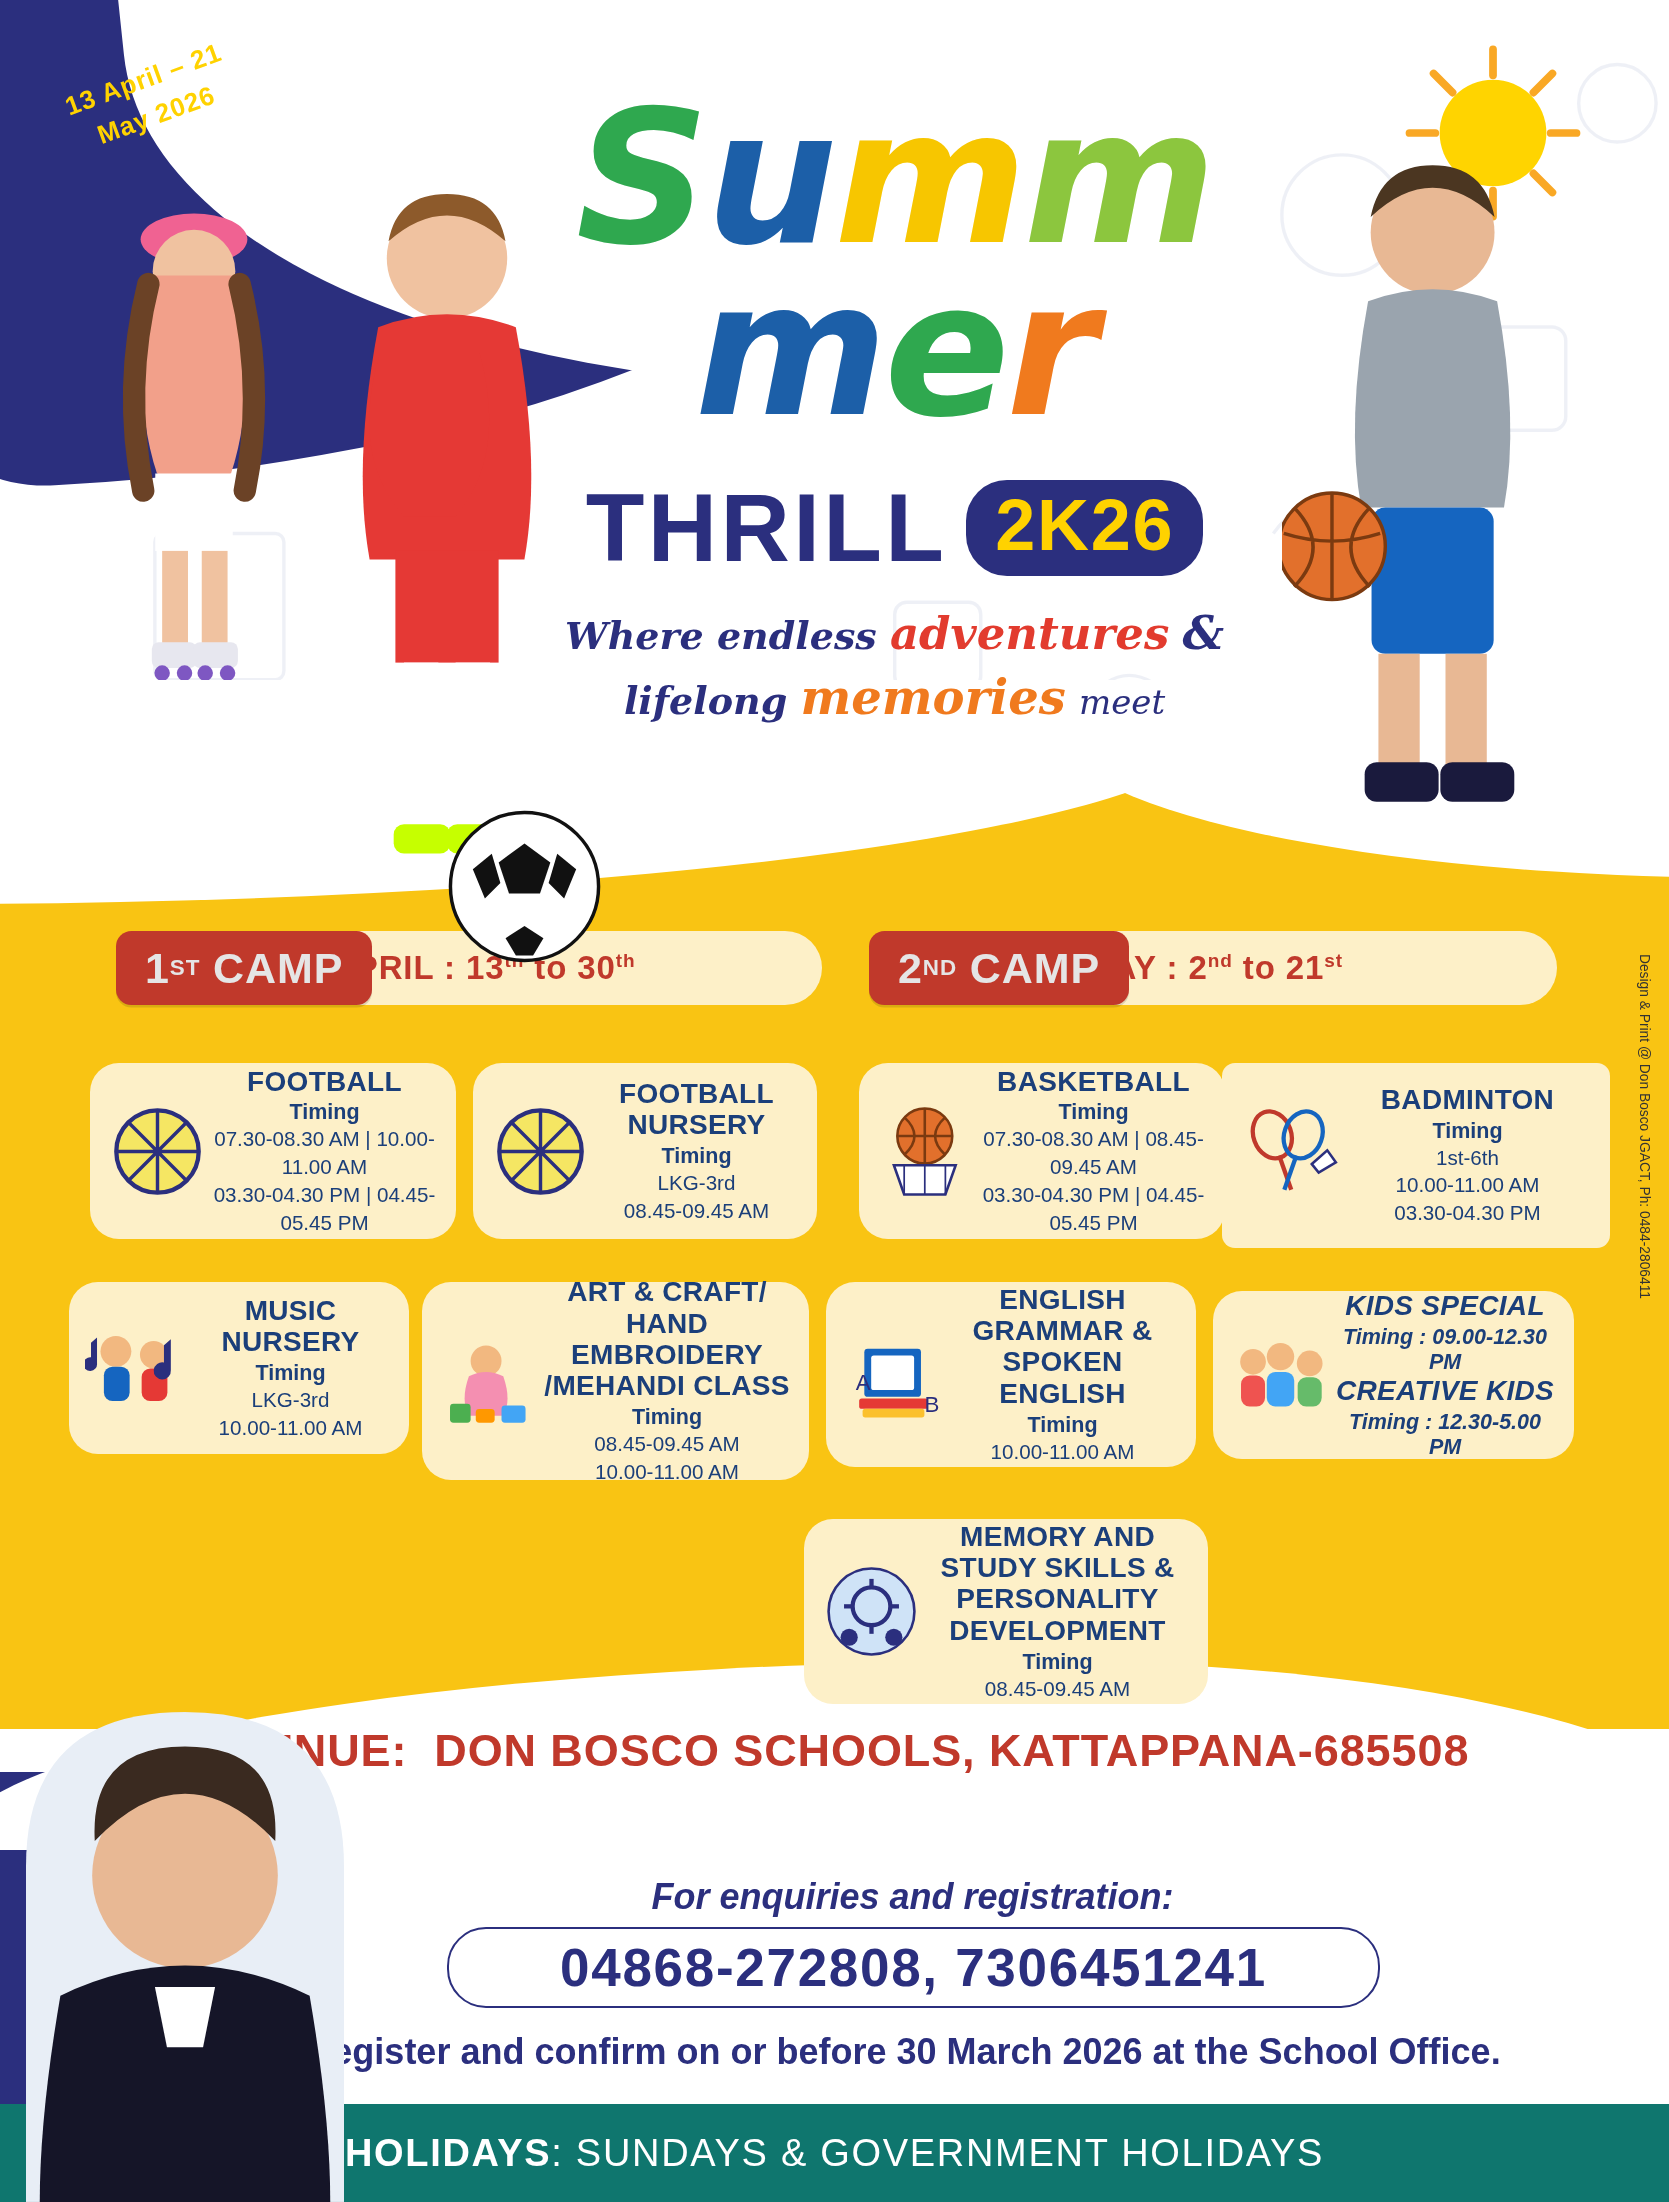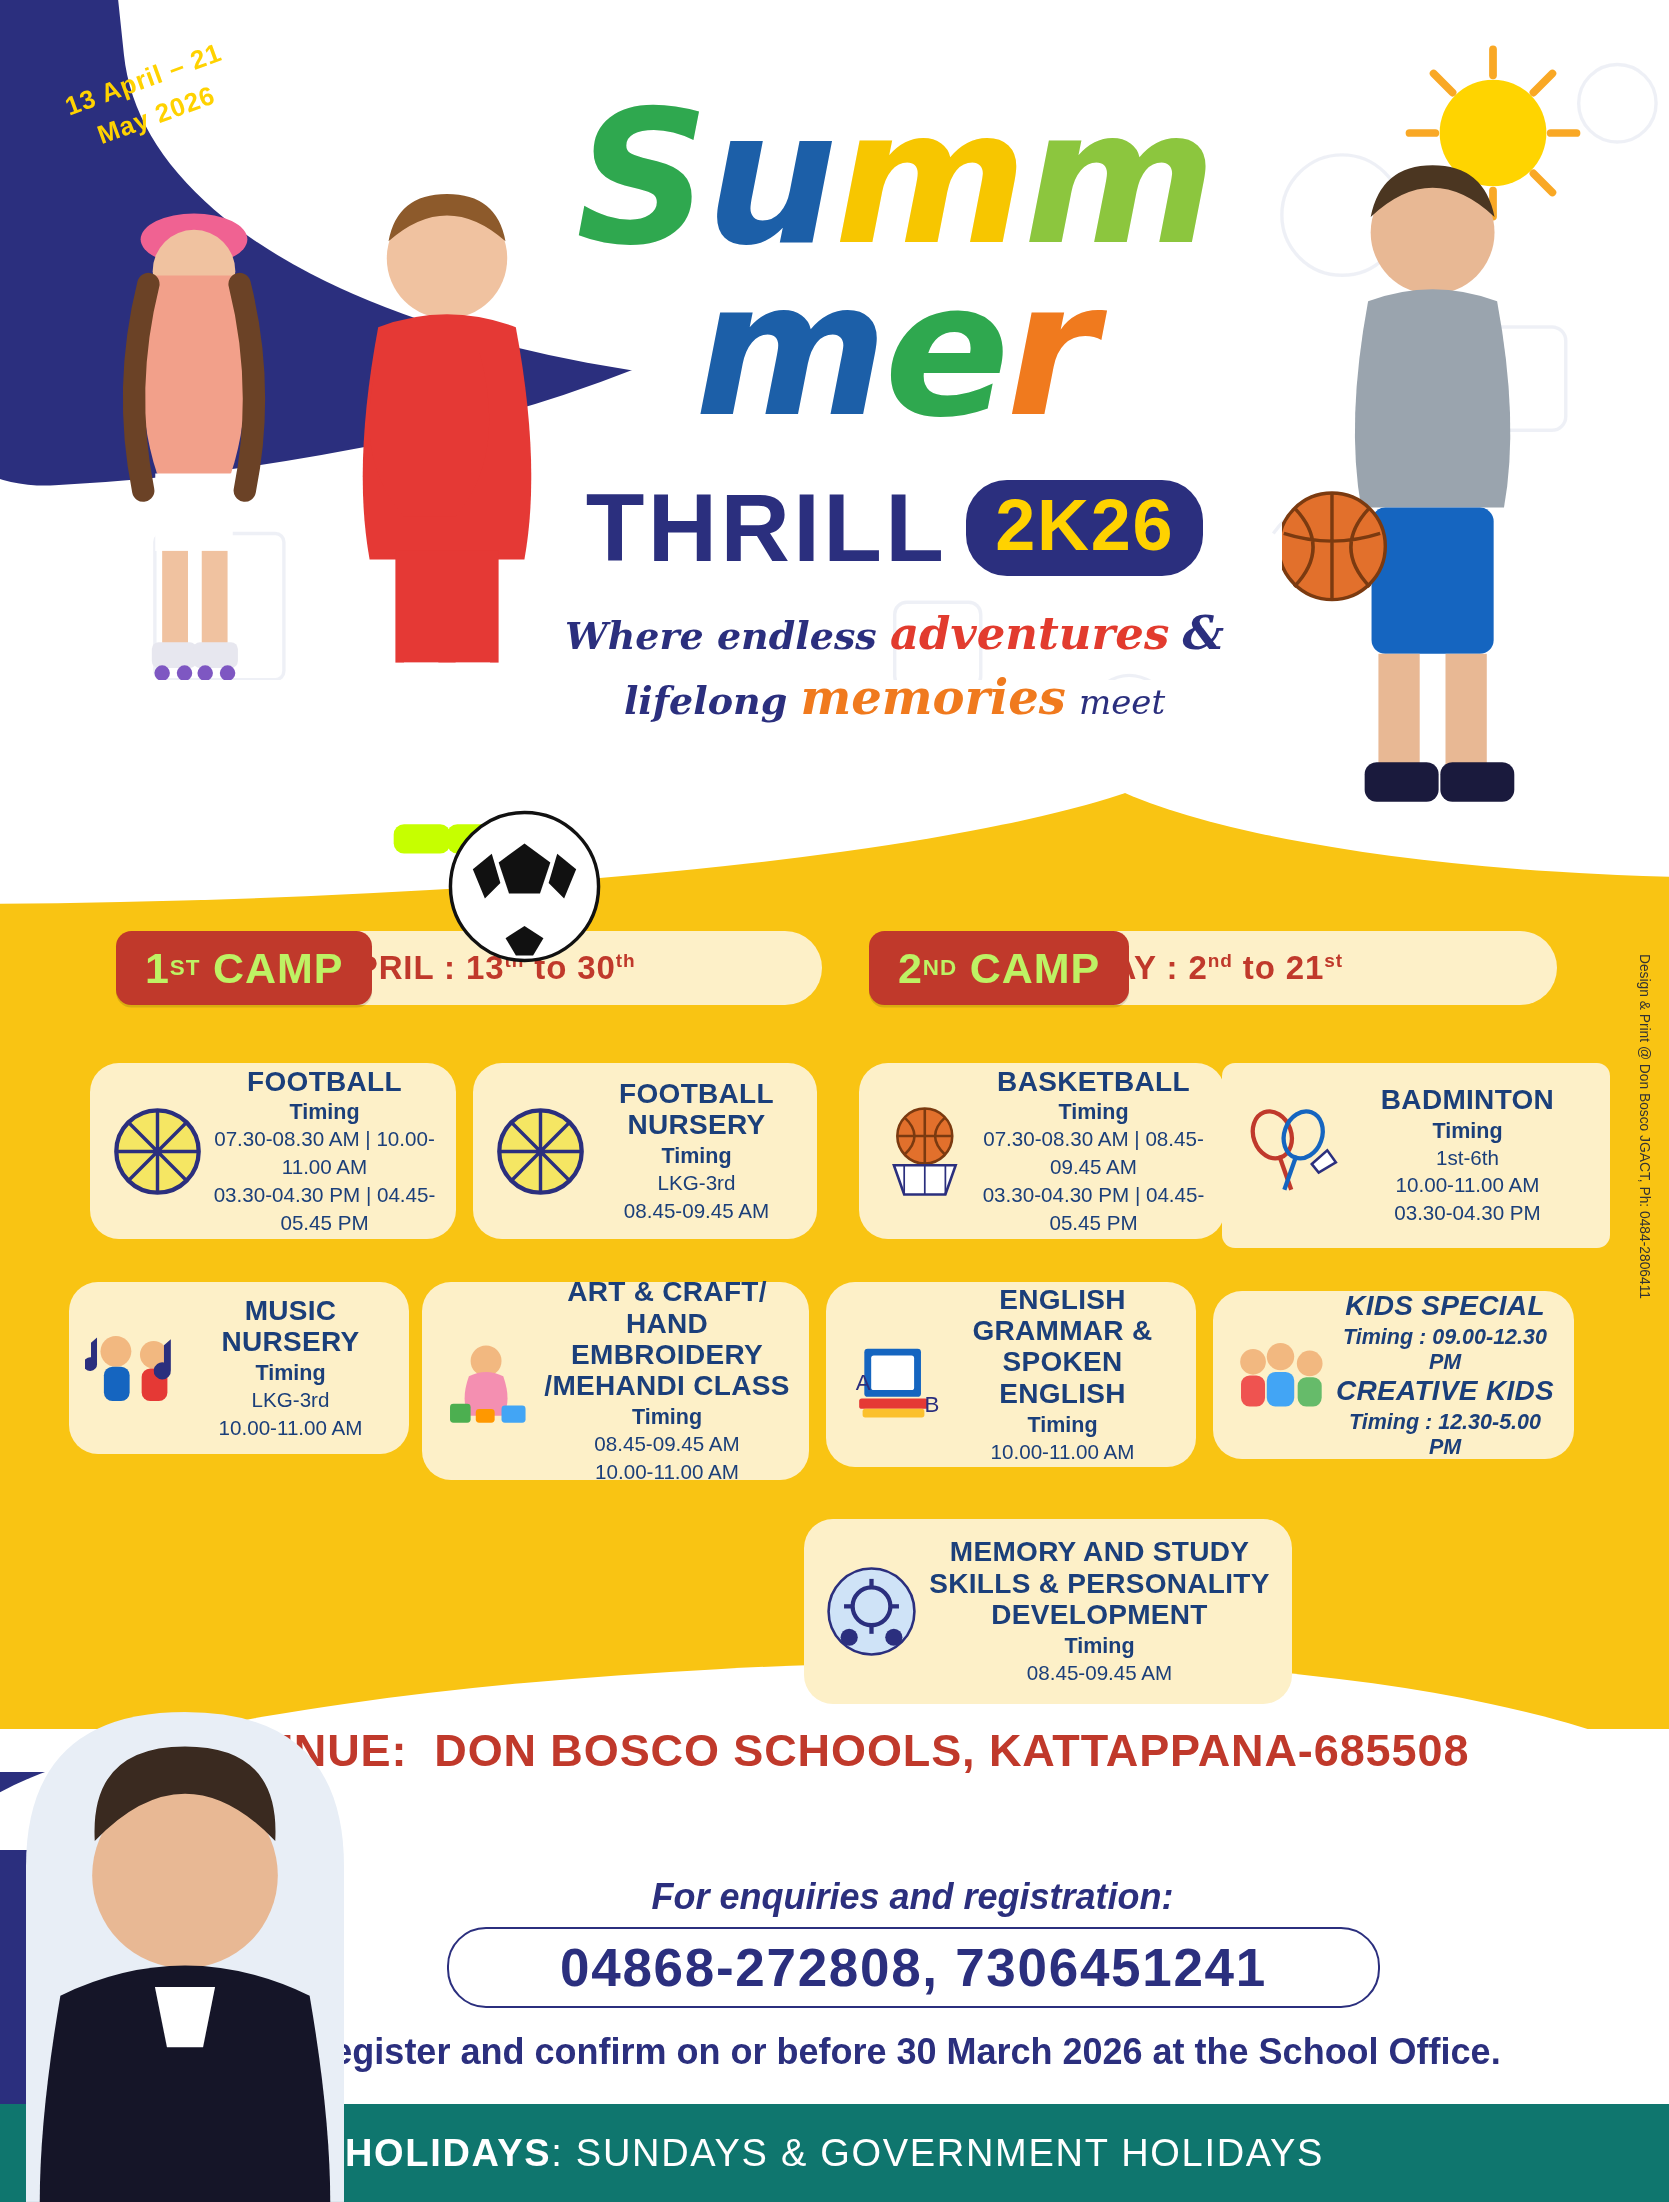--- a/index.html
+++ b/index.html
@@ -215,21 +215,21 @@
     display: flex;
     align-items: center;
     padding-left: 215px;
     padding-right: 34px;
   }
   .camp-tag {
     position: absolute;
     left: 0;
     top: 0;
     background: #c0392b;
-    color: #bef264;
+    color: #e5e5e5;
     height: 74px;
     border-radius: 15.5px;
     display: flex;
     align-items: center;
     padding: 0 29px;
     font-size: 43px;
     font-weight: bold;
     letter-spacing: 0.9px;
     box-shadow: 0 2.6px 0 rgba(0,0,0,0.12);
   }
@@ -670,21 +670,21 @@
         <rect x="80" y="62" width="28" height="34" rx="10" fill="#66bb6a"></rect>
     </svg>
     <div class="card-body">
       <div class="card-title">KIDS SPECIAL</div>
       <div class="card-sub">Timing : 09.00-12.30 PM</div>
       <div class="card-title">CREATIVE KIDS</div>
       <div class="card-sub">Timing : 12.30-5.00 PM</div>
     </div>
   </div>
 
-  <div class="card" style="left:804px; top:1519px; width:488px; height:185px;">
+  <div class="card" style="left:804px; top:1519px; width:404px; height:185px;">
     <svg class="card-icon" viewBox="0 0 120 120">
       <circle cx="60" cy="60" r="50" fill="#cfe3f7" stroke="#2b2f7e" stroke-width="3"></circle>
       <circle cx="60" cy="54" r="22" fill="none" stroke="#2b2f7e" stroke-width="5"></circle>
       <g stroke="#2b2f7e" stroke-width="5">
         <line x1="60" y1="22" x2="60" y2="32"></line>
           <line x1="60" y1="76" x2="60" y2="86"></line>
         <line x1="28" y1="54" x2="38" y2="54"></line>
           <line x1="82" y1="54" x2="92" y2="54"></line>
       </g>
       <circle cx="34" cy="90" r="10" fill="#2b2f7e"></circle>

